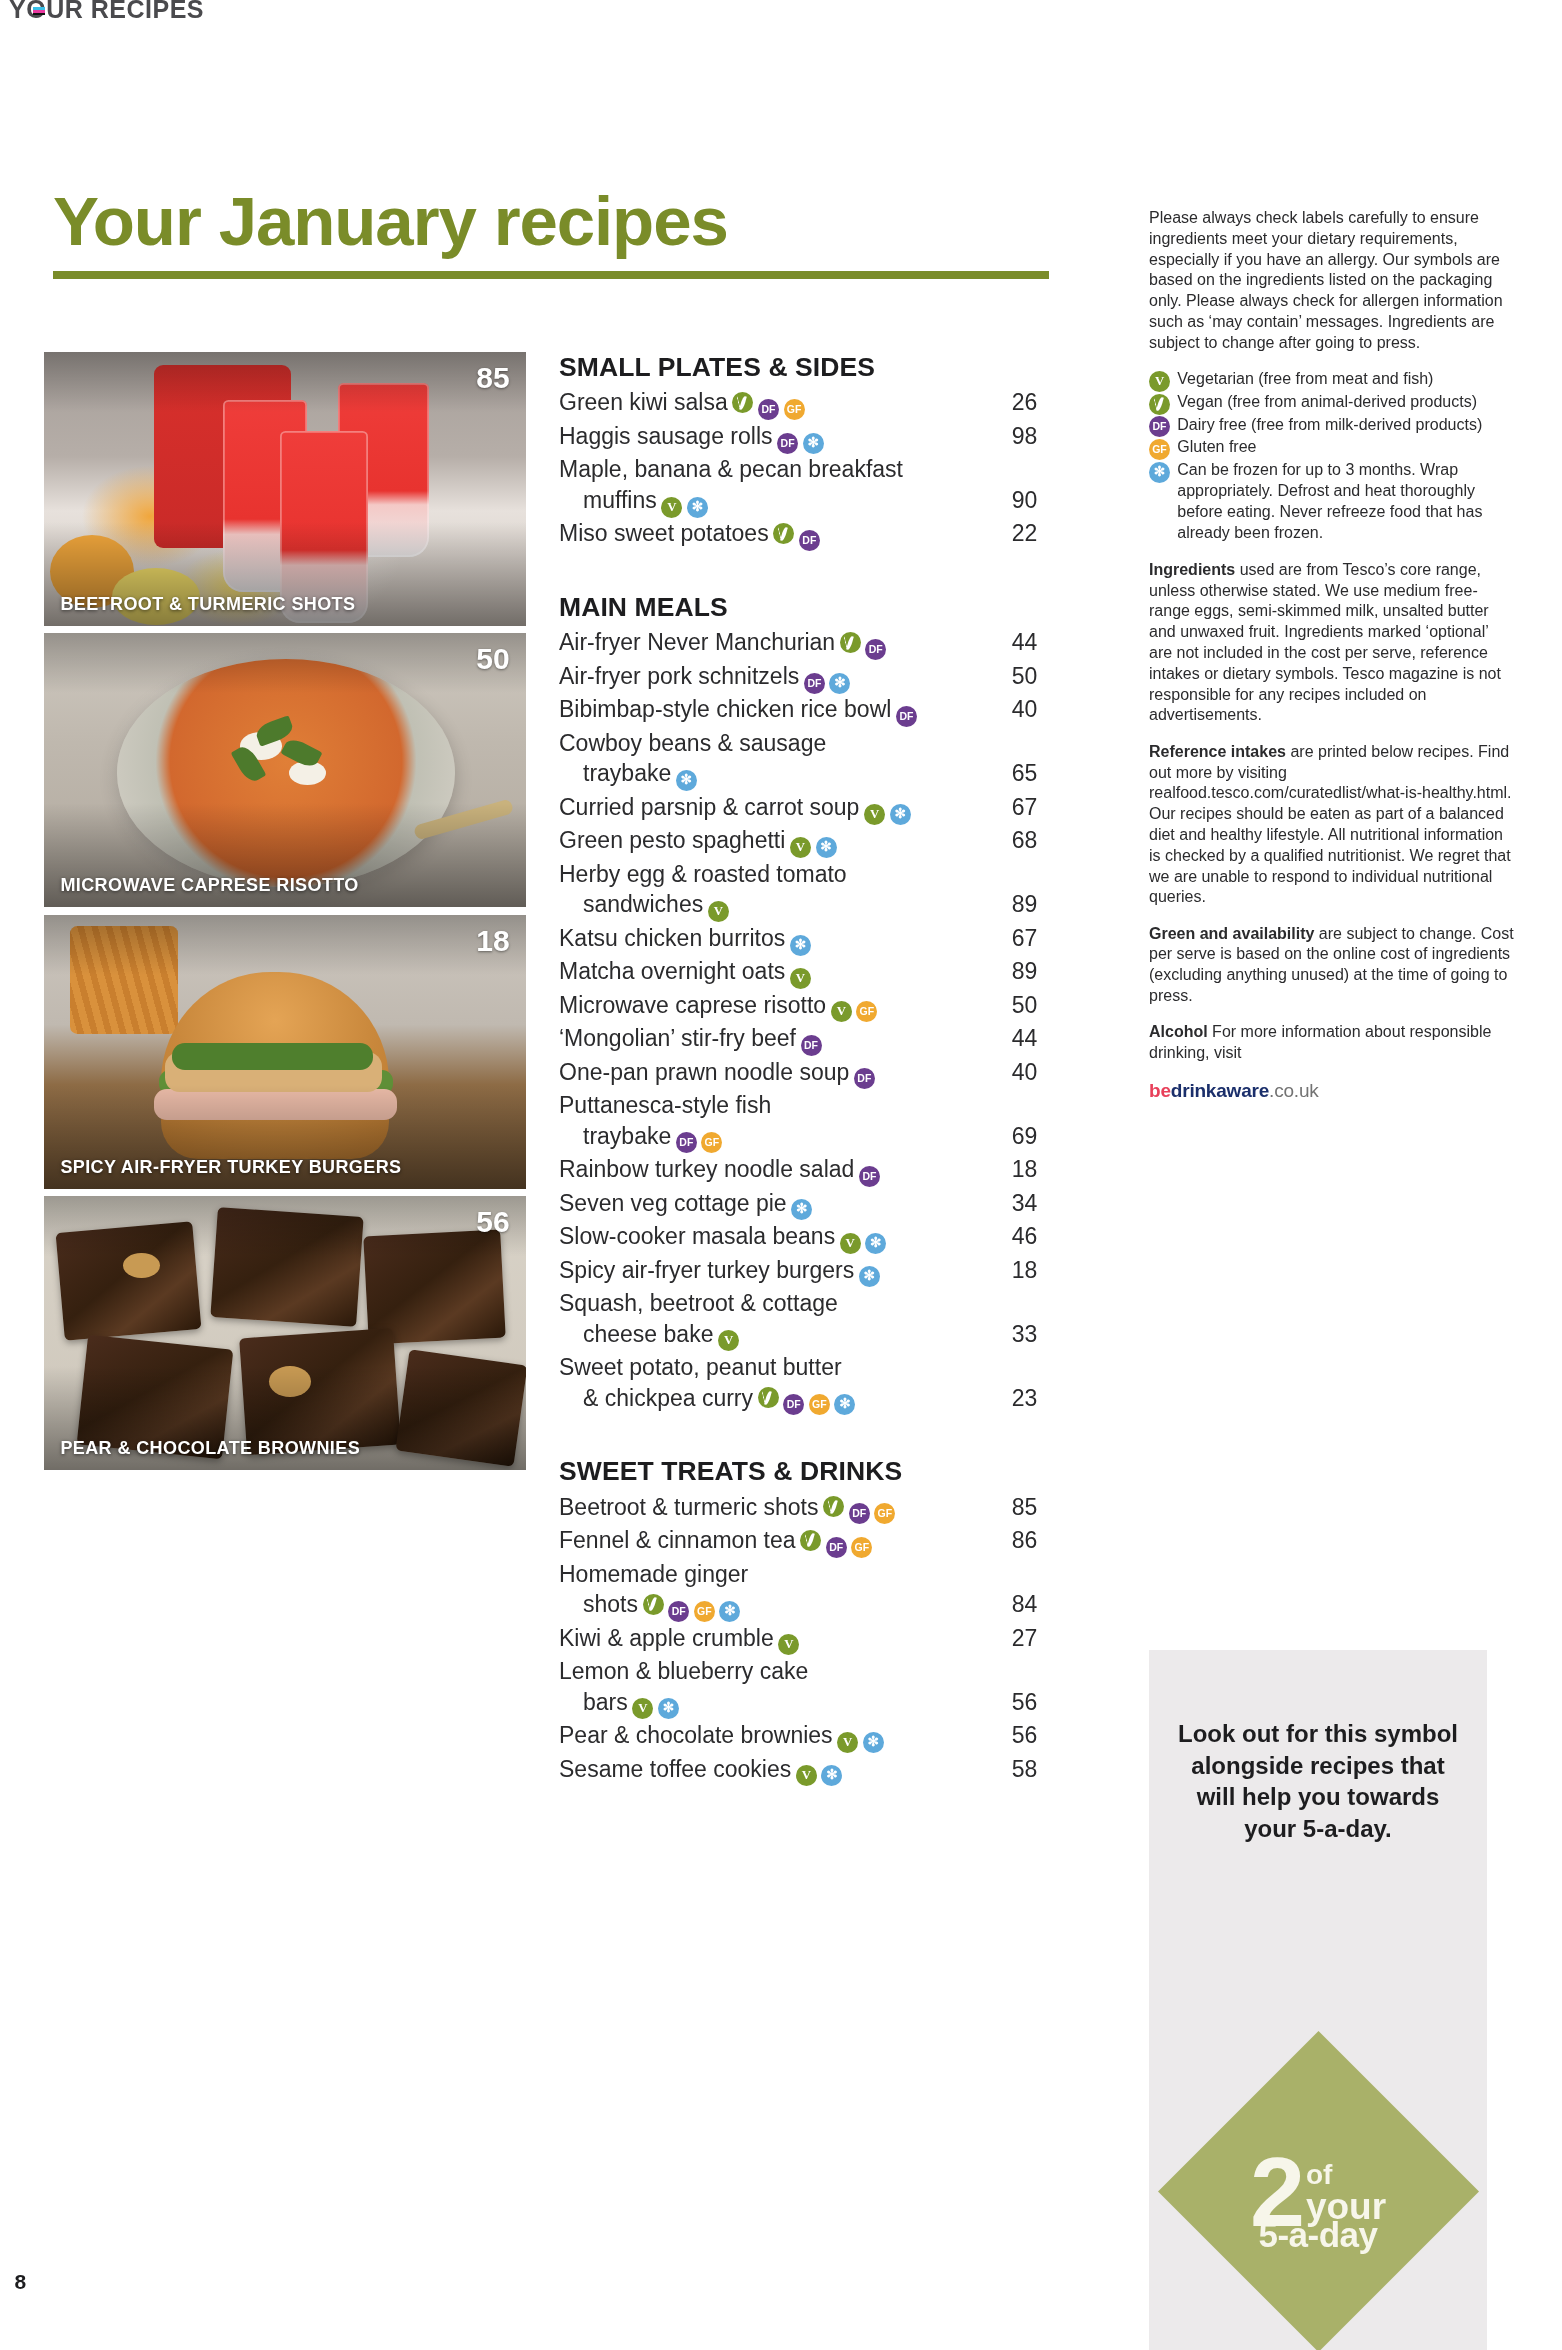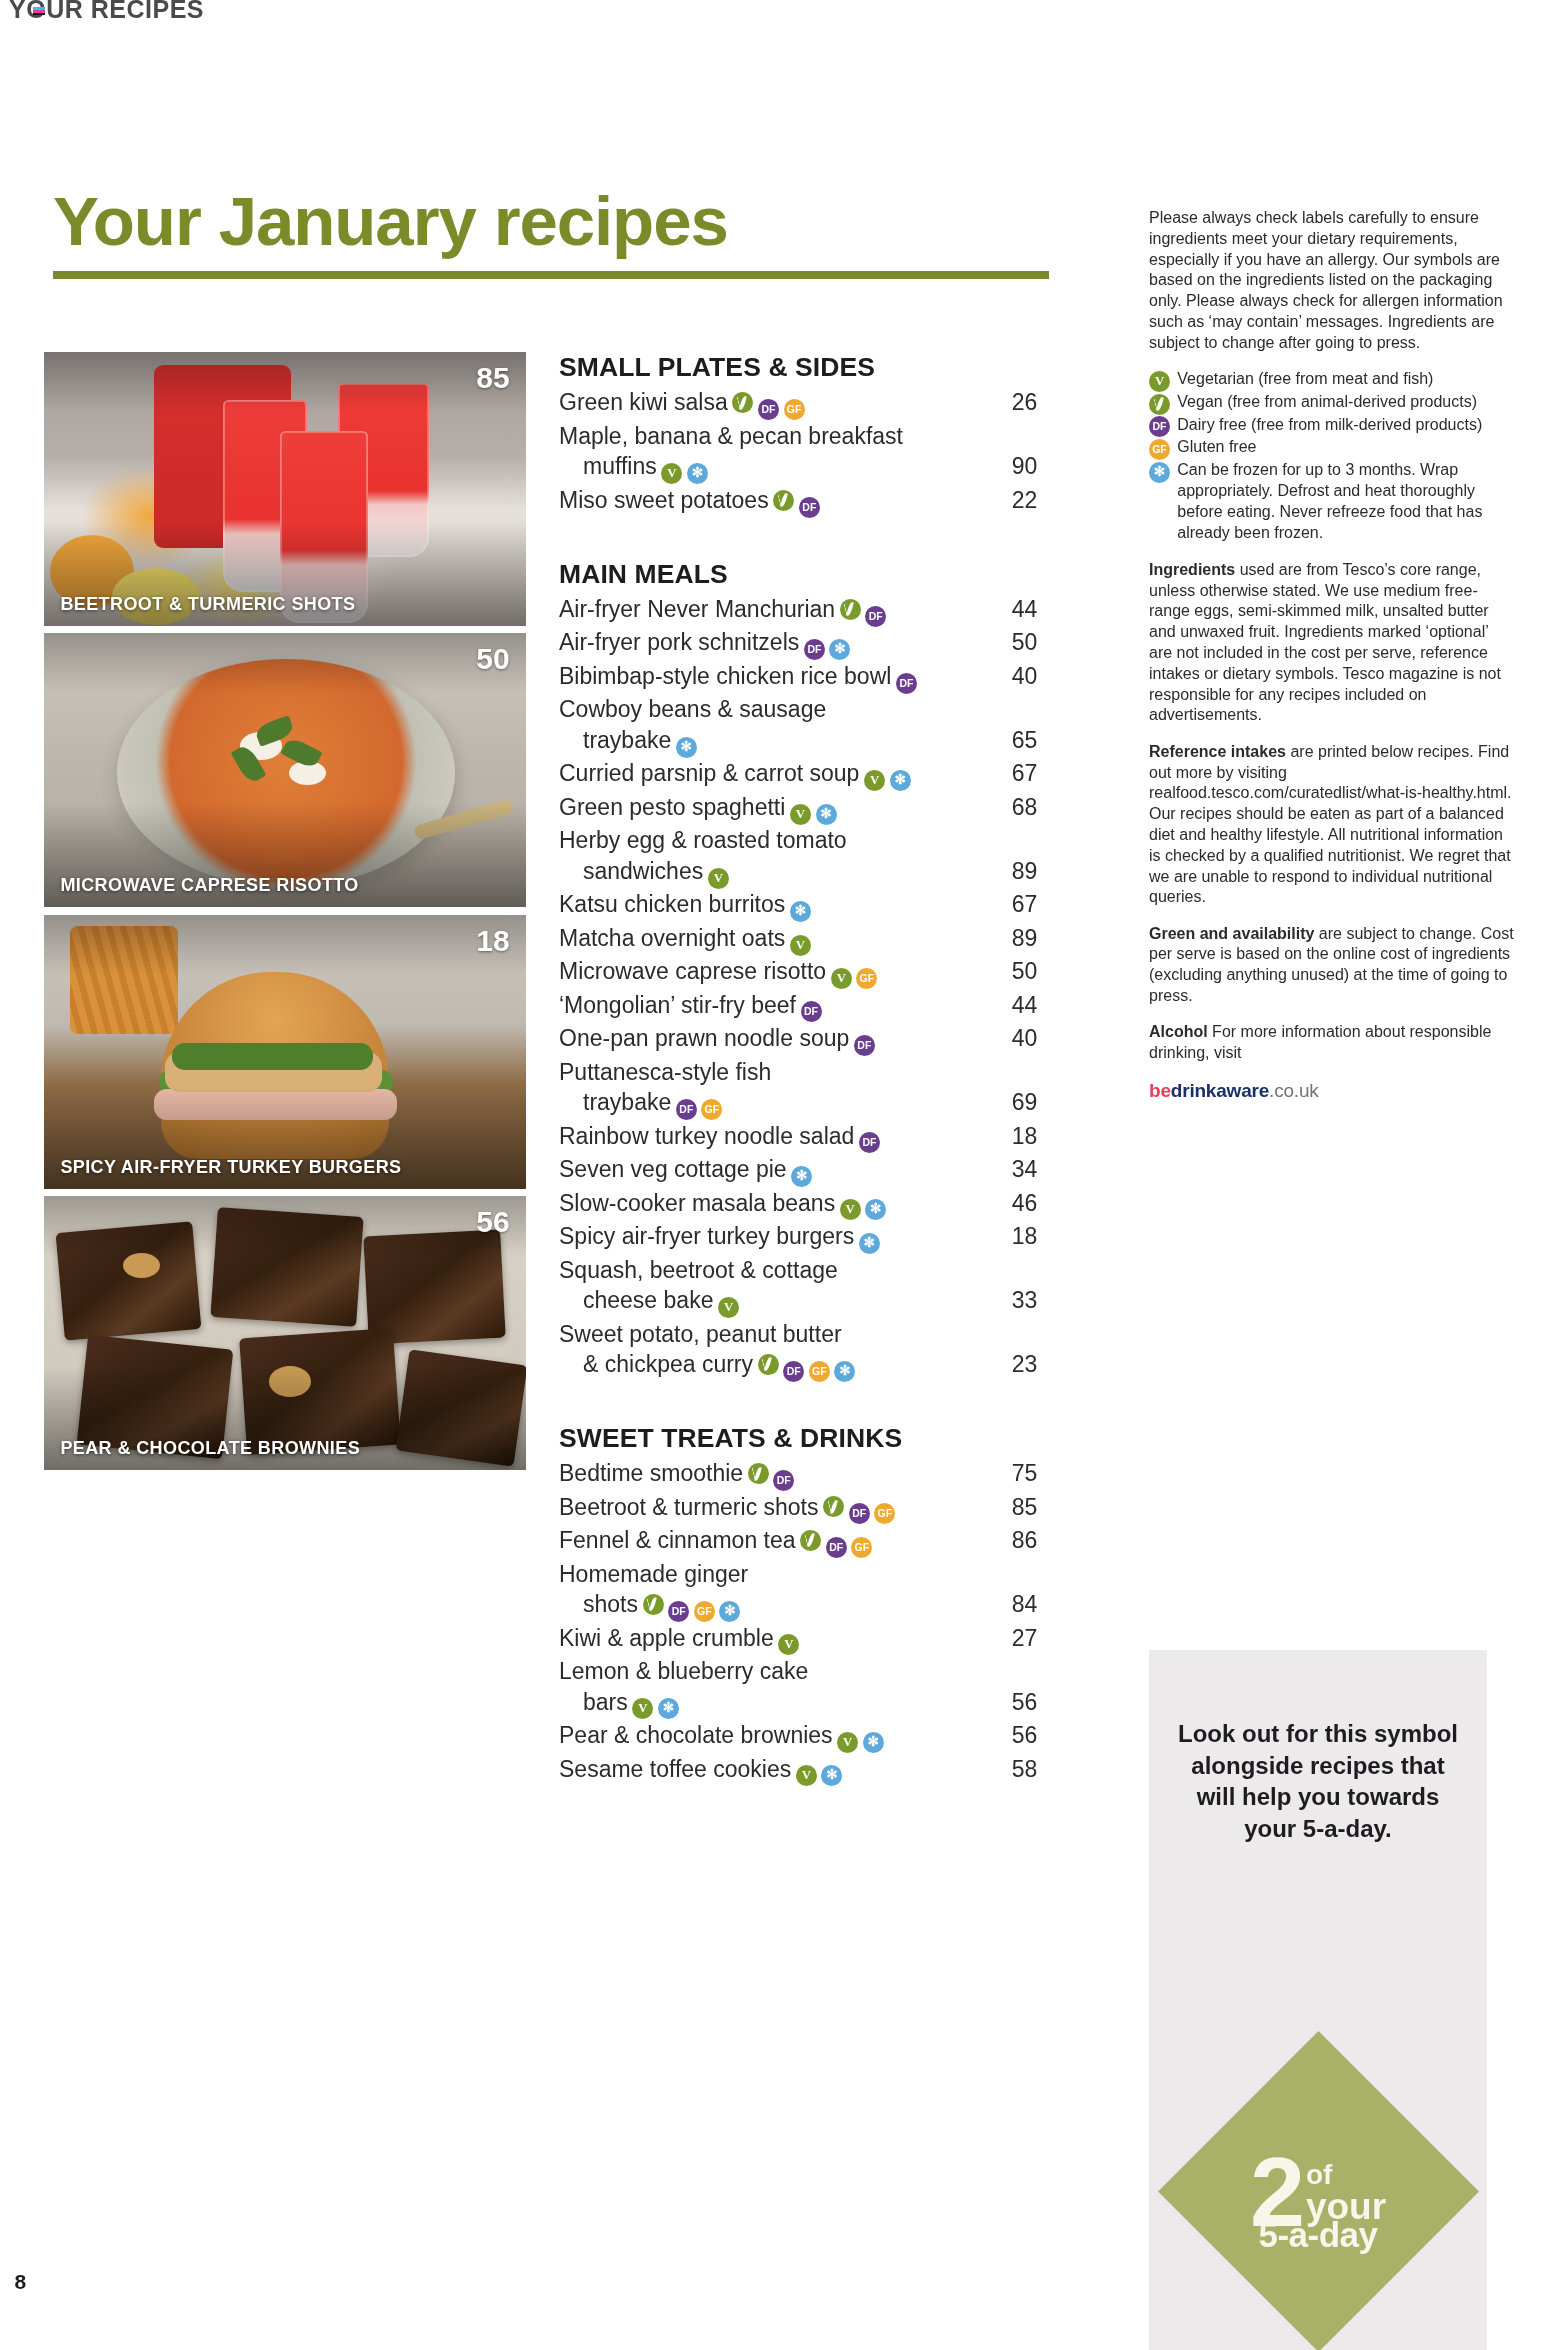--- a/index.html
+++ b/index.html
@@ -440,20 +440,24 @@
   </div>
 
   <div class="listcol" id="listcol">
       <div class="sec">
         <div class="sec-title">SMALL PLATES &amp; SIDES</div>
         <div class="rrow">
           <div class="rname"><span>Green kiwi salsa</span><span class="sym vegan"></span><span class="sym df">DF</span><span class="sym gf">GF</span></div>
           <div class="rpage">26</div>
         </div>
         <div class="rrow">
+          <div class="rname"><span>Haggis sausage rolls</span><span class="sym df">DF</span><span class="sym fr">✻</span></div>
+          <div class="rpage">98</div>
+        </div>
+        <div class="rrow">
           <div class="rname"><span>Maple, banana &amp; pecan breakfast</span></div>
           <div class="rpage blank"></div>
         </div>
         <div class="rrow">
           <div class="rname indent"><span>muffins</span><span class="sym veg">V</span><span class="sym fr">✻</span></div>
           <div class="rpage">90</div>
         </div>
         <div class="rrow">
           <div class="rname"><span>Miso sweet potatoes</span><span class="sym vegan"></span><span class="sym df">DF</span></div>
           <div class="rpage">22</div>
@@ -553,24 +557,20 @@
           <div class="rname"><span>Sweet potato, peanut butter</span></div>
           <div class="rpage blank"></div>
         </div>
         <div class="rrow">
           <div class="rname indent"><span>&amp; chickpea curry</span><span class="sym vegan"></span><span class="sym df">DF</span><span class="sym gf">GF</span><span class="sym fr">✻</span></div>
           <div class="rpage">23</div>
         </div>
       </div>
       <div class="sec">
         <div class="sec-title">SWEET TREATS &amp; DRINKS</div>
-        <div class="rrow">
-          <div class="rname"><span>Bedtime smoothie</span><span class="sym vegan"></span><span class="sym df">DF</span></div>
-          <div class="rpage">75</div>
-        </div>
         <div class="rrow">
           <div class="rname"><span>Beetroot &amp; turmeric shots</span><span class="sym vegan"></span><span class="sym df">DF</span><span class="sym gf">GF</span></div>
           <div class="rpage">85</div>
         </div>
         <div class="rrow">
           <div class="rname"><span>Fennel &amp; cinnamon tea</span><span class="sym vegan"></span><span class="sym df">DF</span><span class="sym gf">GF</span></div>
           <div class="rpage">86</div>
         </div>
         <div class="rrow">
           <div class="rname"><span>Homemade ginger</span></div>

